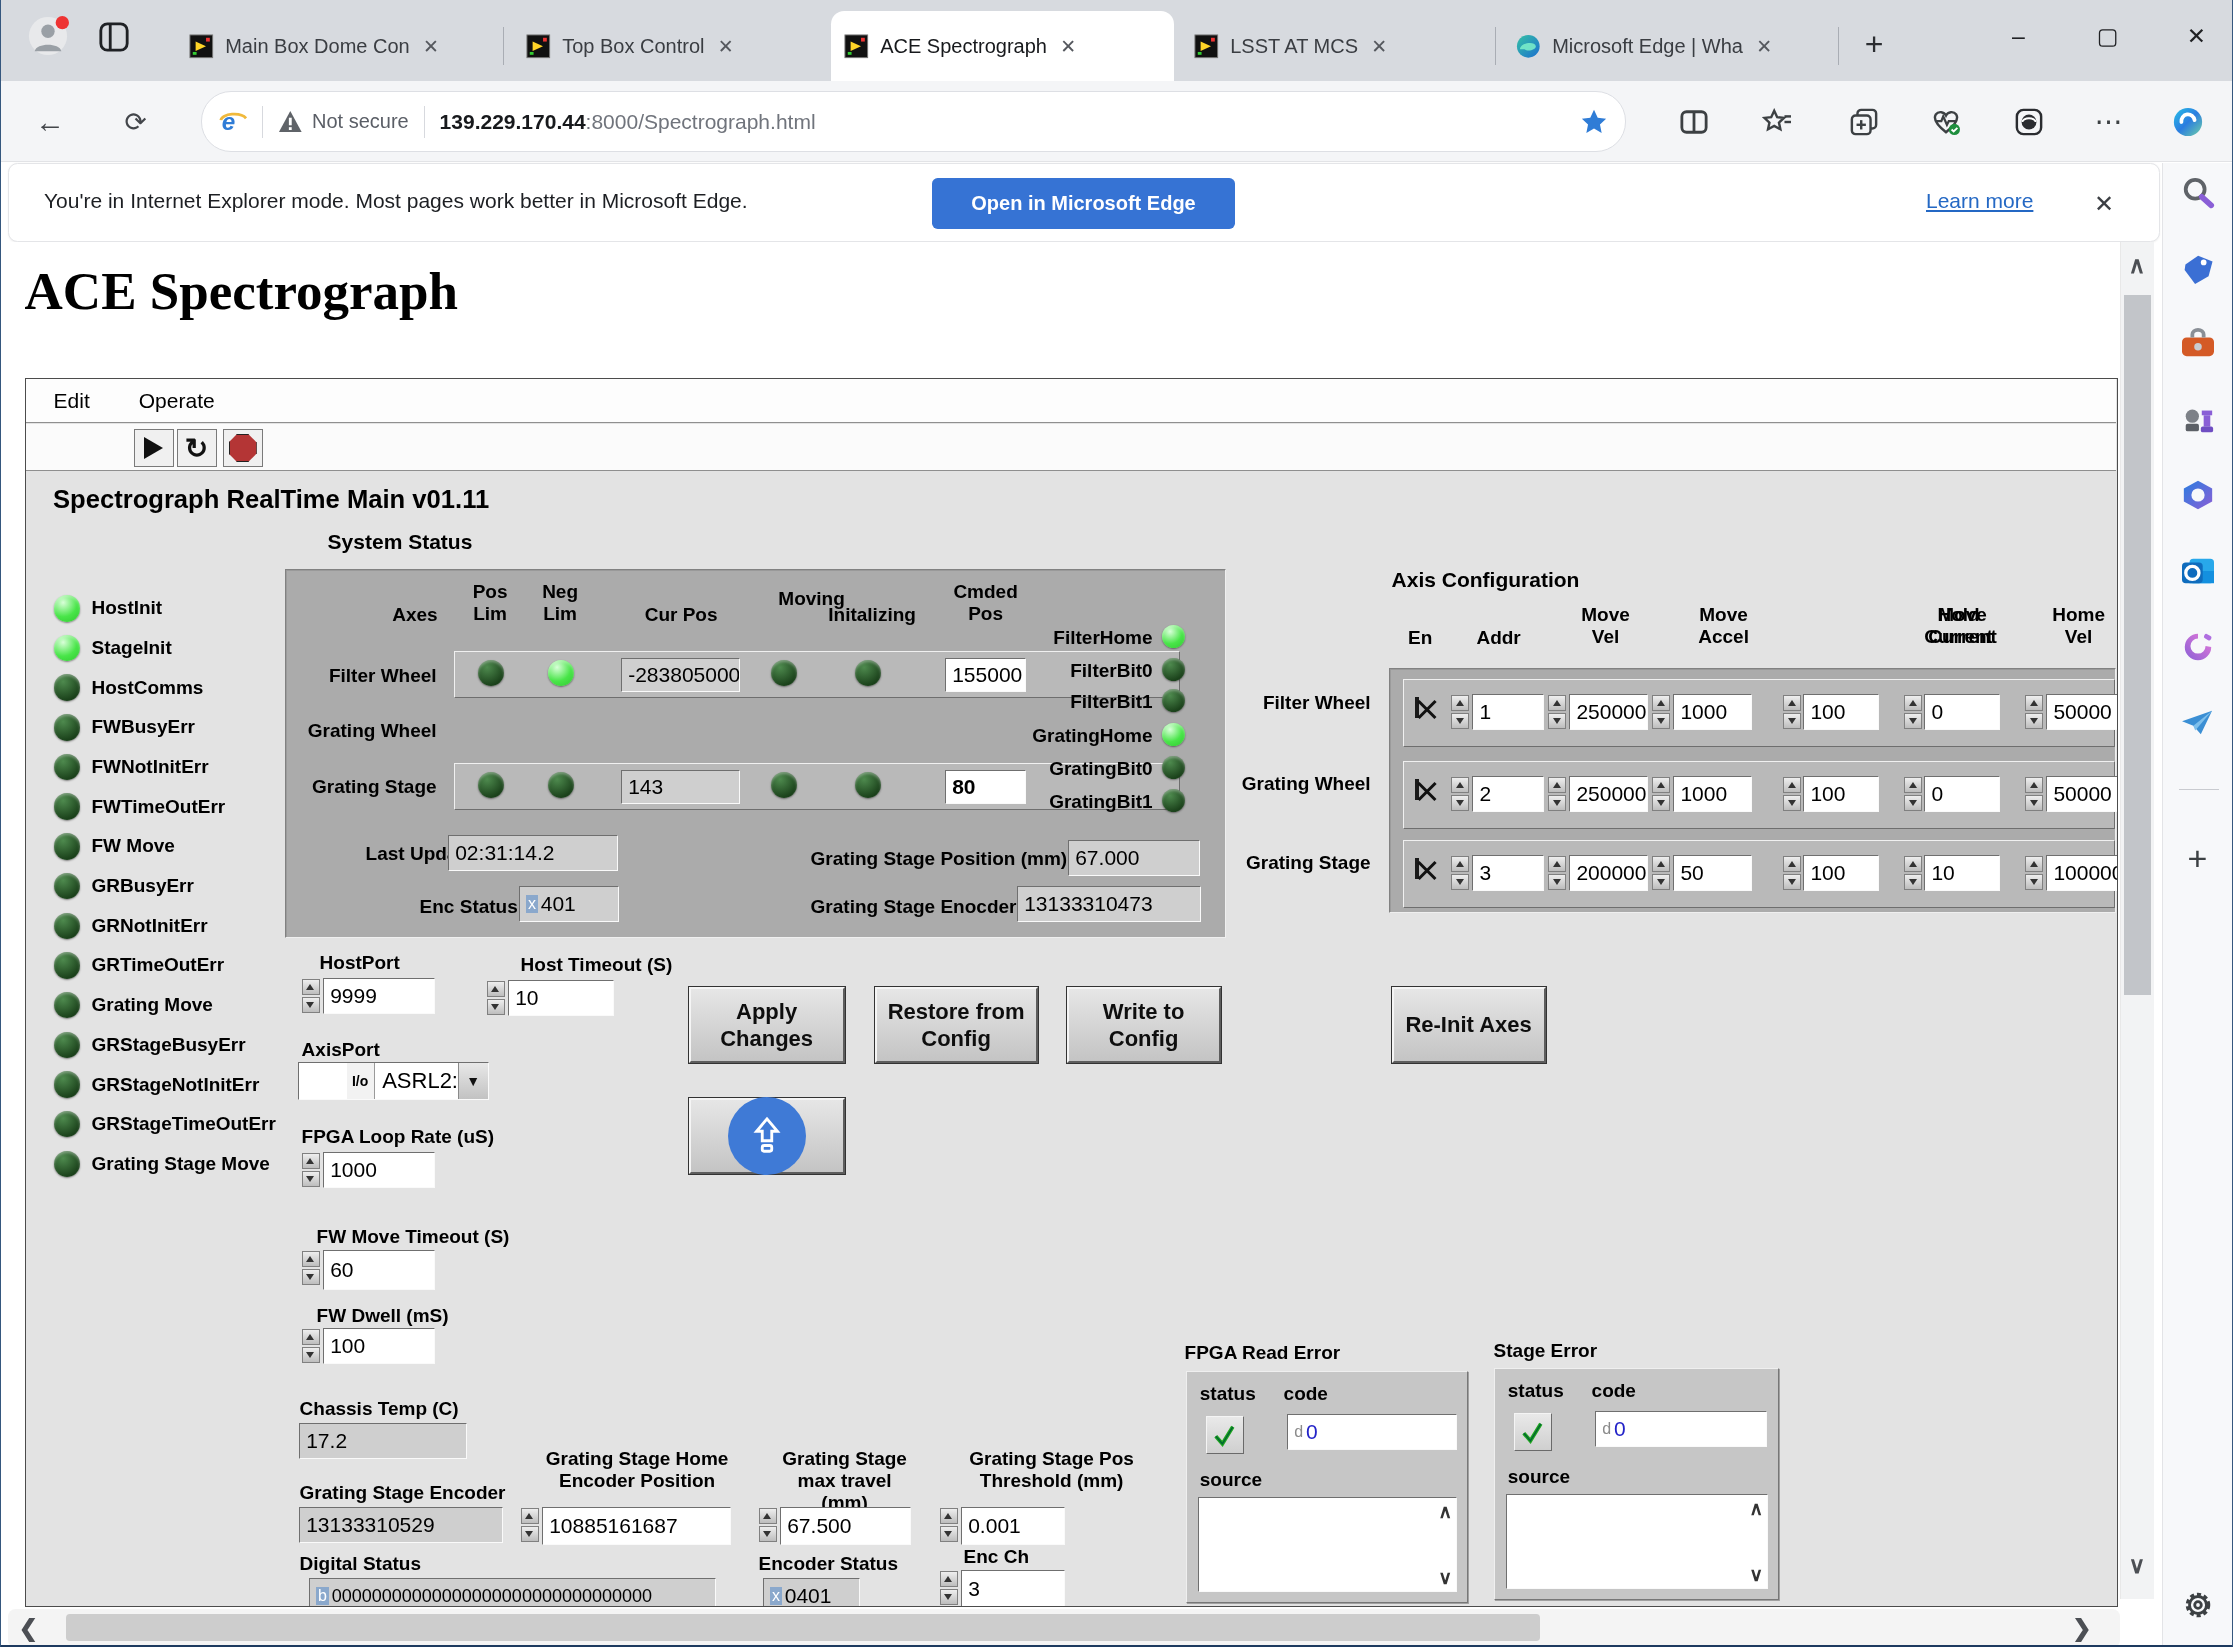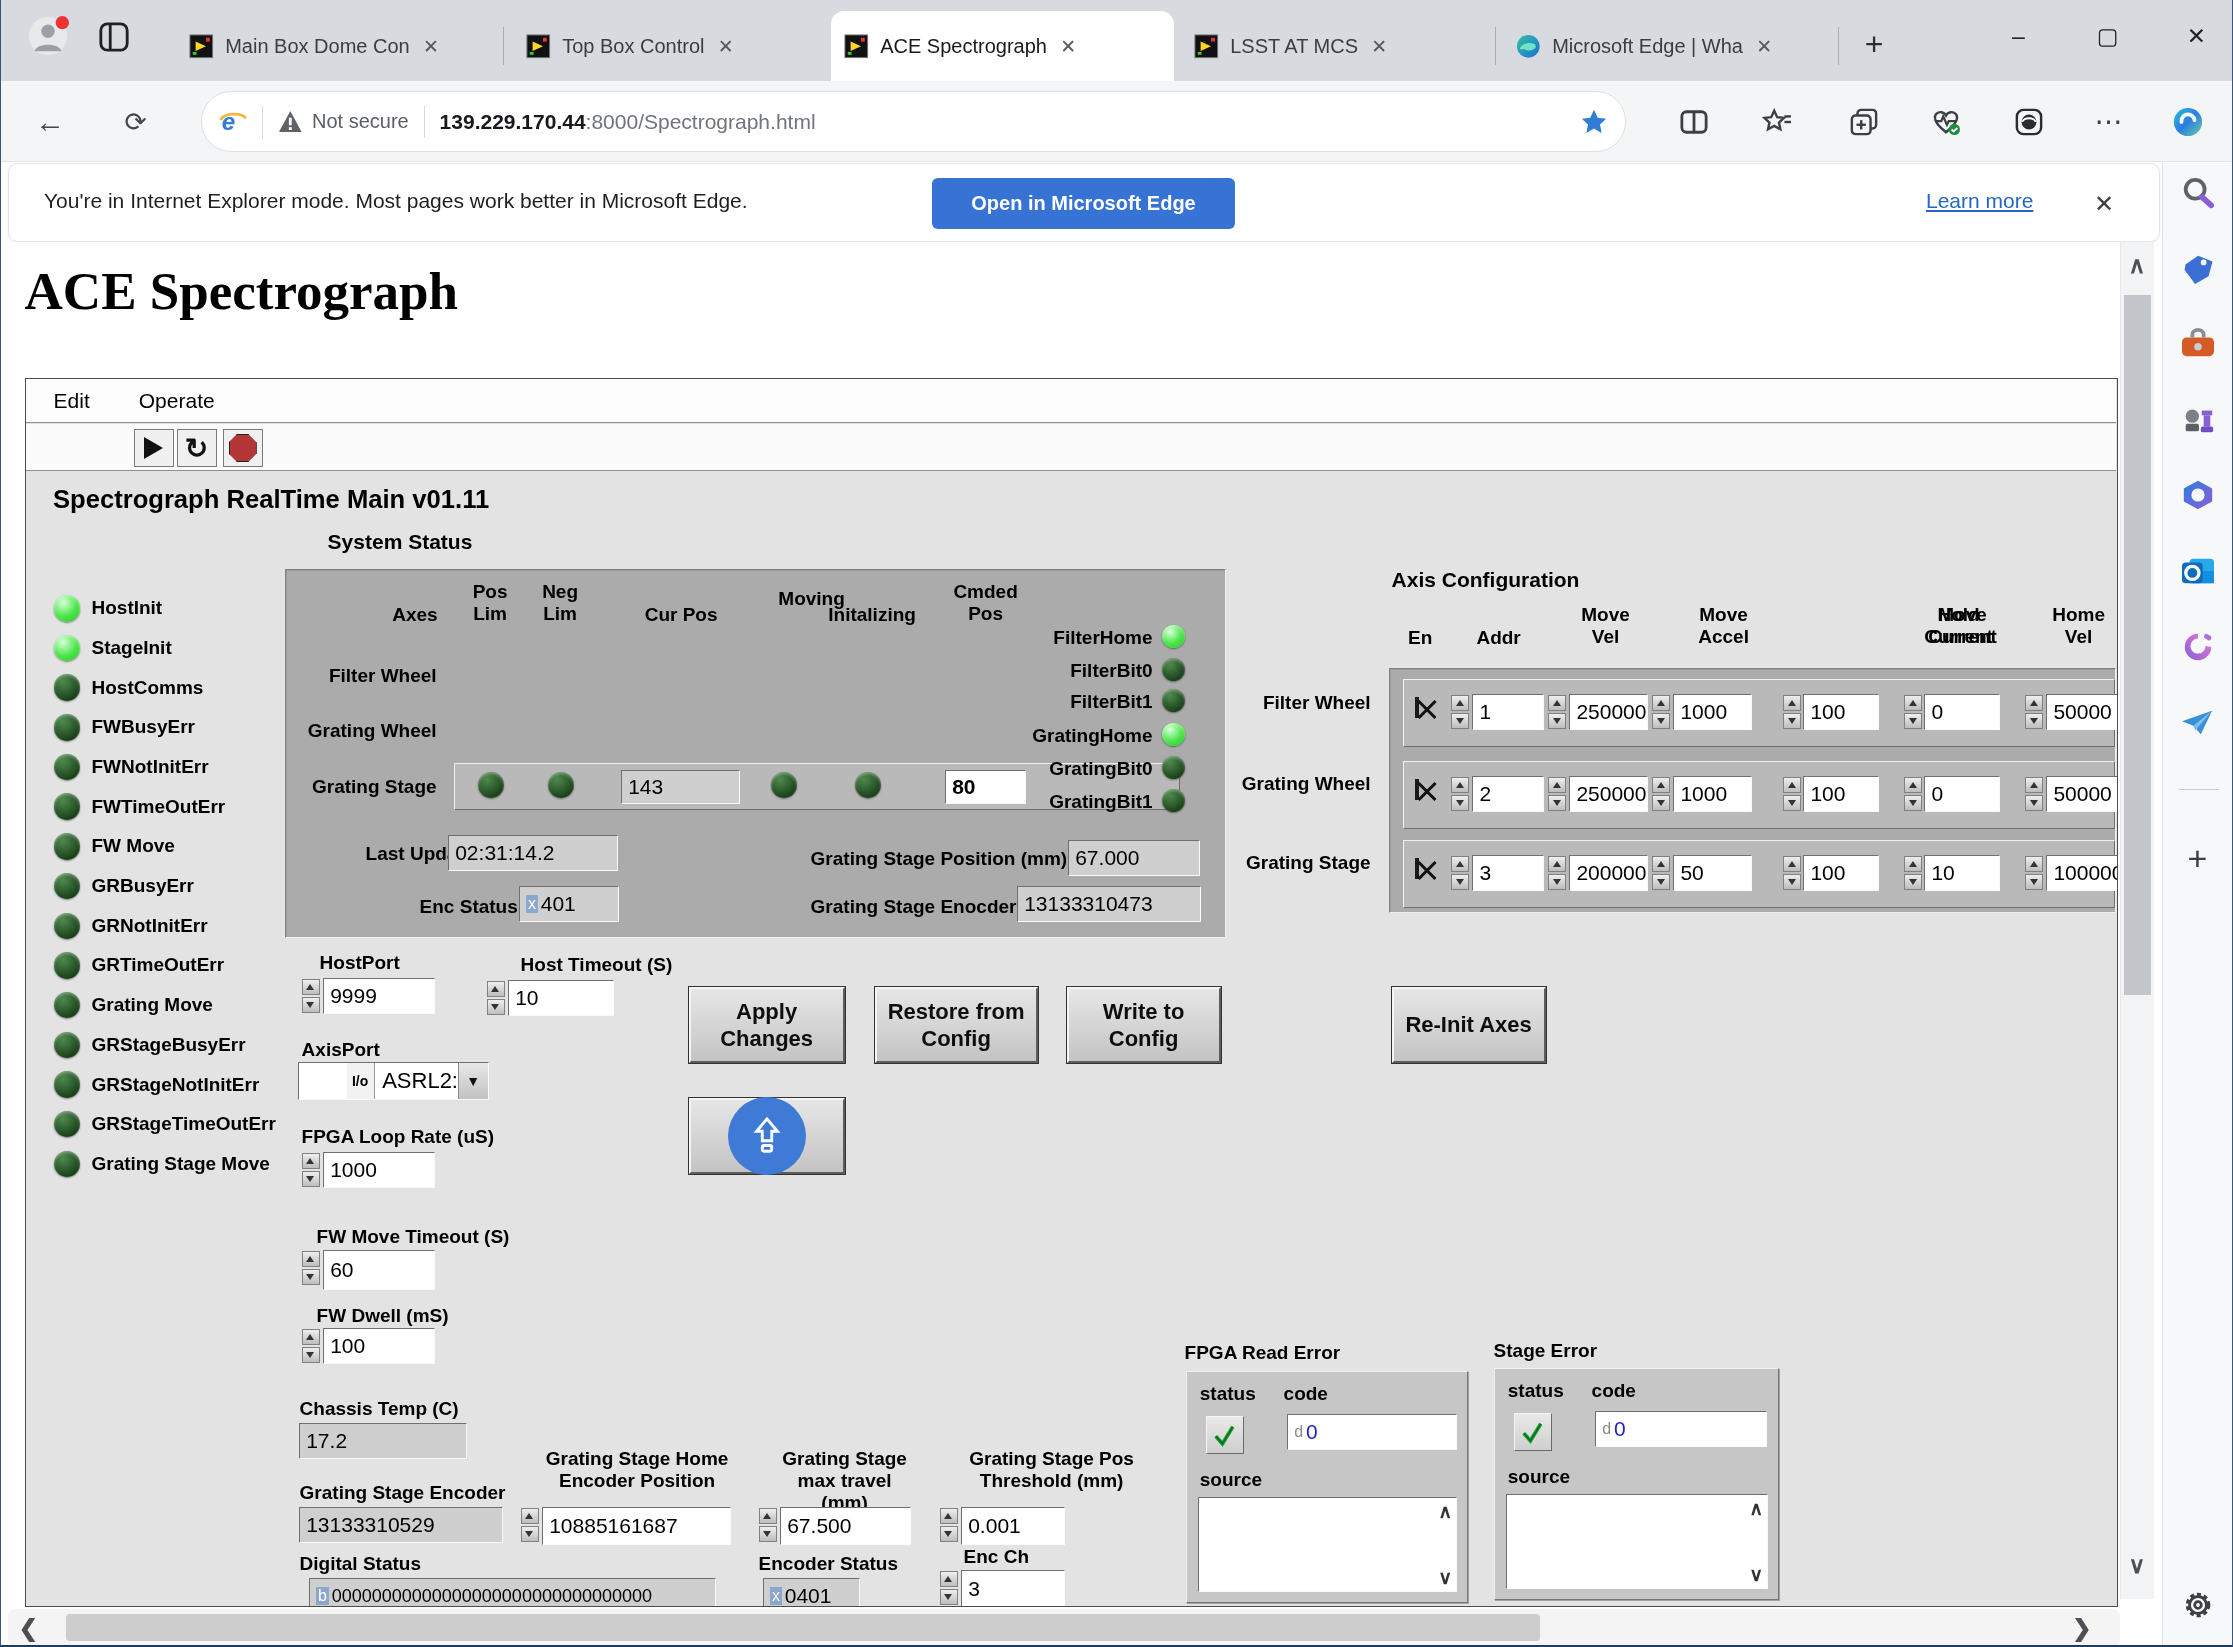--- a/index.html
+++ b/index.html
@@ -429,20 +429,32 @@
     <div class="a lblc" style="left:246px;top:11.4px;width:57px;">Neg Lim</div>
     <div class="a lblc" style="left:348px;top:34px;width:95px;">Cur Pos</div>
     <div class="a lblc" style="left:460px;top:18px;width:76px;margin-left:28px;">Moving</div>
     <div class="a lblc" style="left:539px;top:34px;width:95px;">Initalizing</div>
     <div class="a lblc" style="left:662px;top:11.4px;width:76px;">Cmded Pos</div>
 
     <div class="a lblc" style="left:19px;top:95px;width:132px;text-align:right;">Filter Wheel</div>
     <div class="a lblc" style="left:19px;top:150px;width:132px;text-align:right;">Grating Wheel</div>
     <div class="a lblc" style="left:19px;top:206px;width:132px;text-align:right;">Grating Stage</div>
 
+    <div class="a rrow" style="left:168px;top:81px;width:726px;height:47px;">
+      <span class="a led" style="left:23px;top:7.6px;"></span>
+      <span class="a led on" style="left:93px;top:7.6px;"></span>
+      <div class="a fld gray" style="left:166px;top:5.7px;width:119px;height:34px;">
+          <span>-283805000</span>
+        </div>
+      <span class="a led" style="left:316px;top:7.6px;"></span>
+      <span class="a led" style="left:400px;top:7.6px;"></span>
+      <div class="a fld" style="left:490px;top:5.7px;width:81px;height:34px;">
+          <span>155000</span>
+        </div>
+    </div>
     <div class="a rrow" style="left:168px;top:193px;width:726px;height:47px;">
       <span class="a led" style="left:23px;top:7.6px;"></span>
       <span class="a led" style="left:93px;top:7.6px;"></span>
       <div class="a fld gray" style="left:166px;top:5.7px;width:119px;height:34px;">
           <span>143</span>
         </div>
       <span class="a led" style="left:316px;top:7.6px;"></span>
       <span class="a led" style="left:400px;top:7.6px;"></span>
       <div class="a fld" style="left:490px;top:5.7px;width:81px;height:34px;font-weight:bold;">
           <span>80</span>

